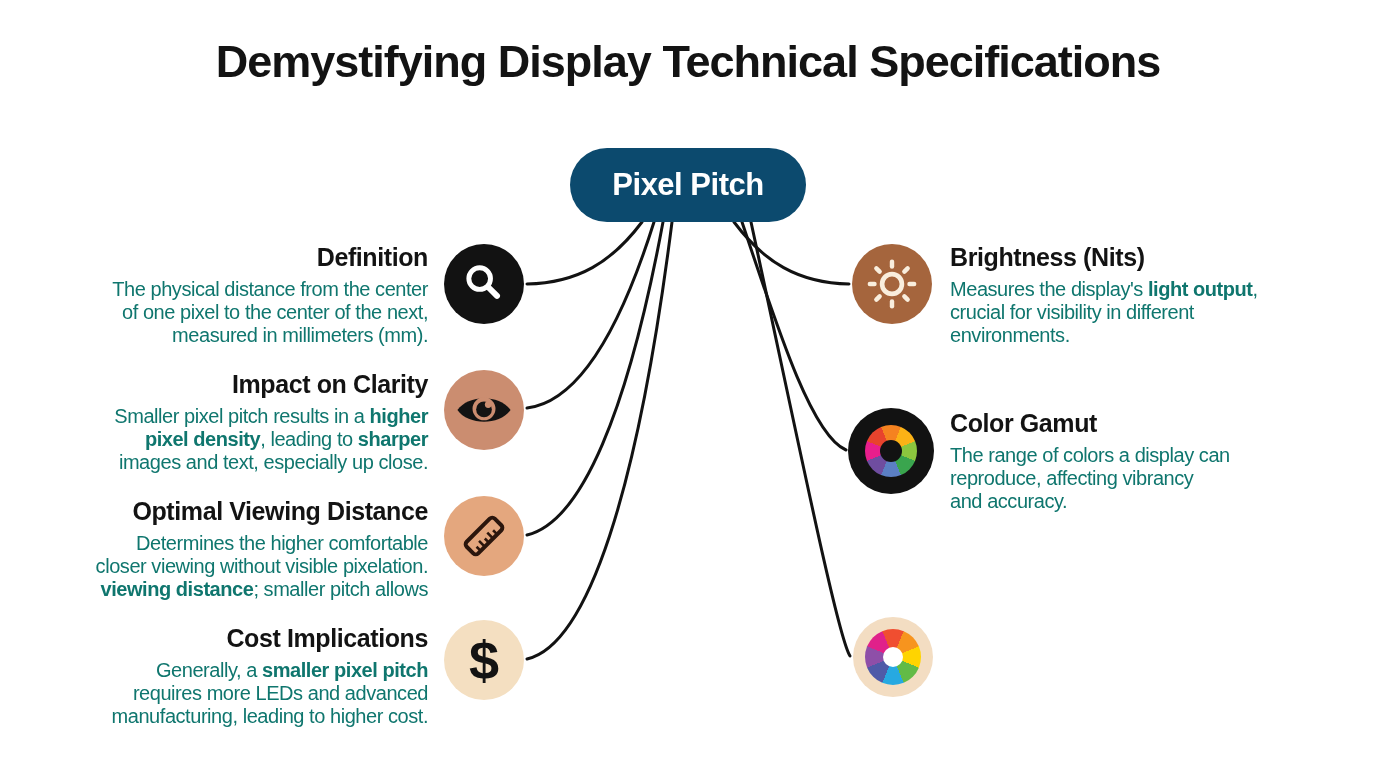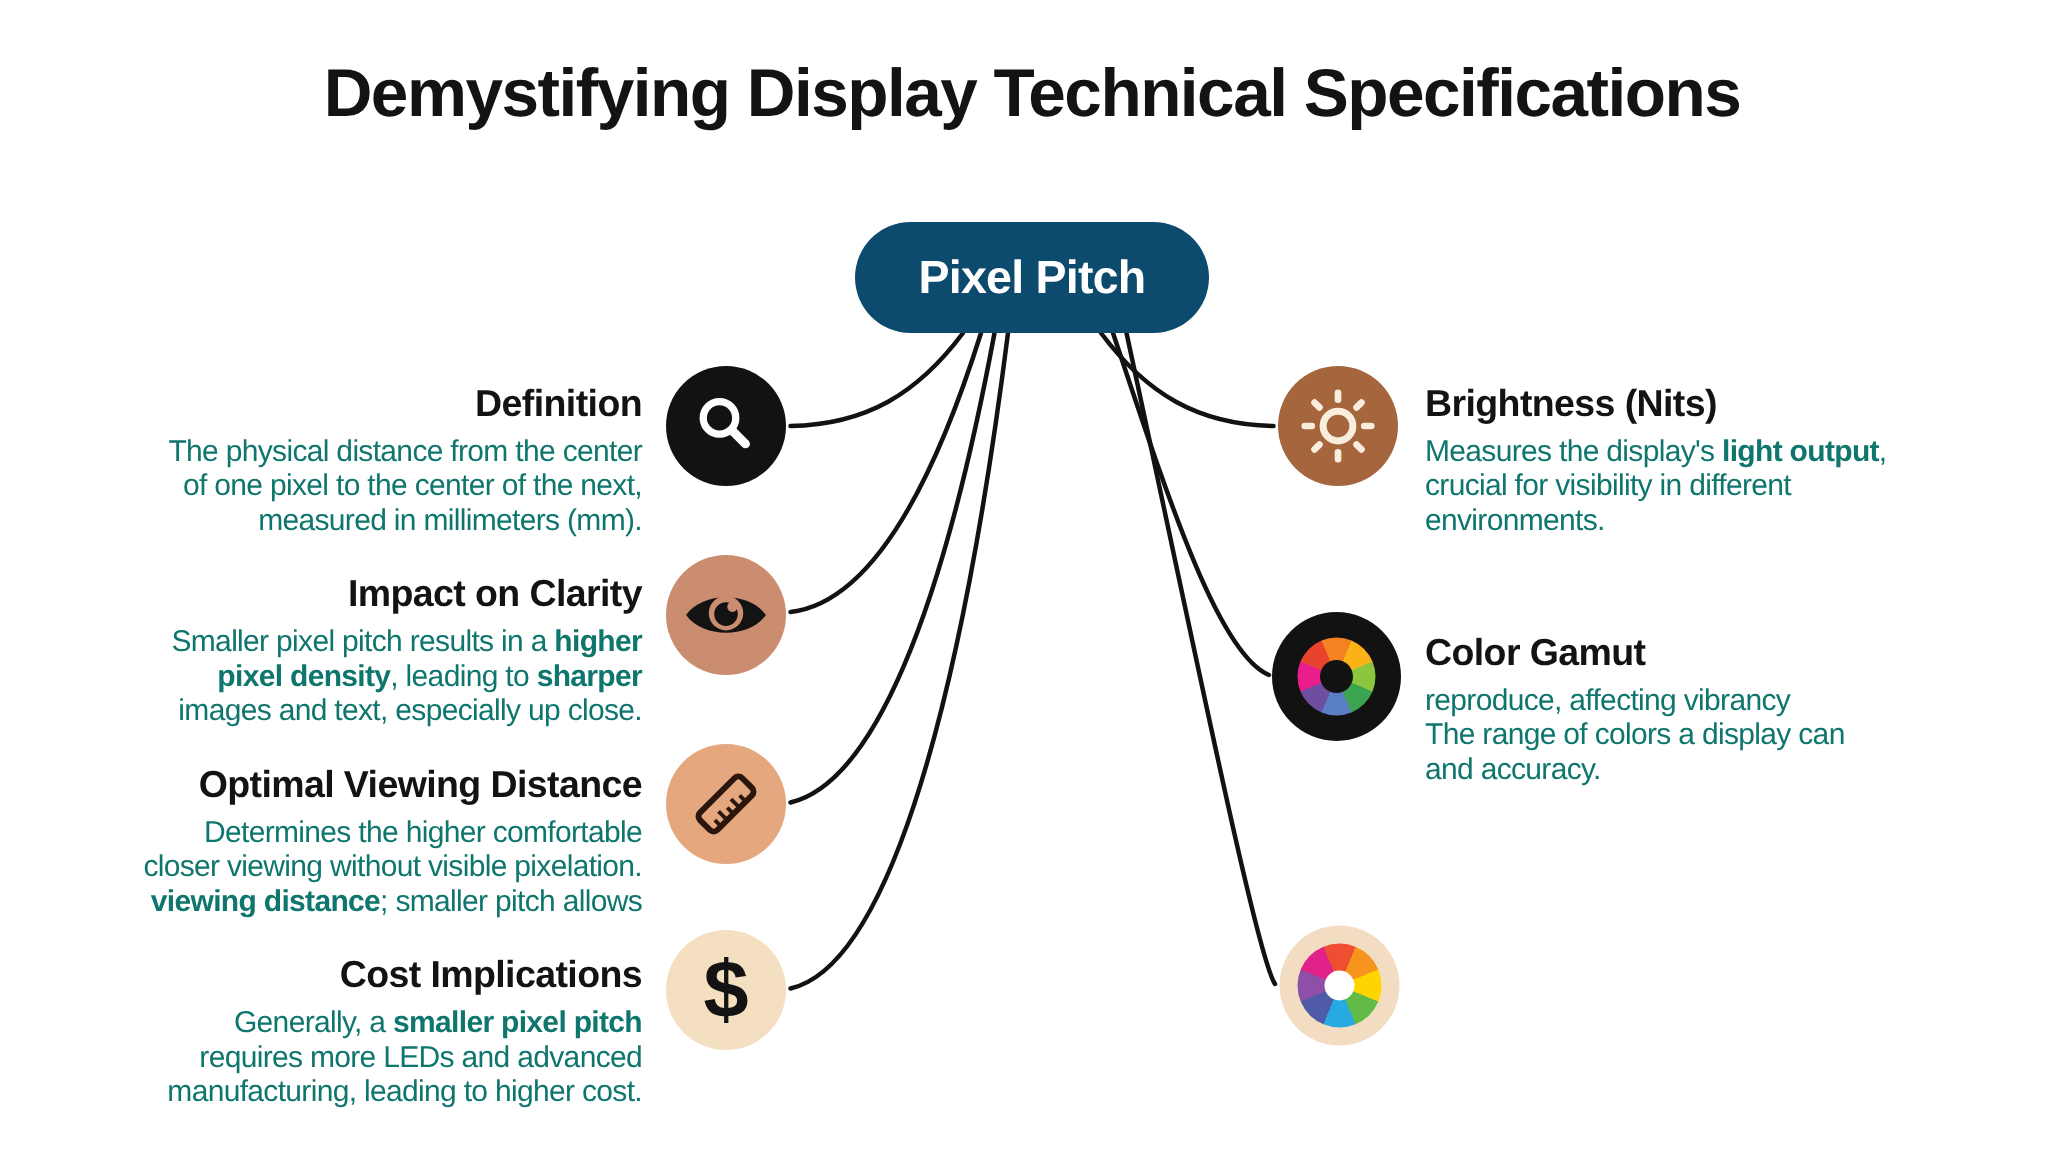--- a/index.html
+++ b/index.html
@@ -18,21 +18,21 @@
     position:absolute;left:570px;top:148px;width:236px;height:74px;
     border-radius:38px;display:flex;align-items:center;justify-content:center;z-index:2;
   }
   .pill span{color:#ffffff;font-size:31px;font-weight:700;letter-spacing:-0.5px;}
   .icon{
     position:absolute;border-radius:50%;z-index:2;
     display:flex;align-items:center;justify-content:center;
   }
   .sec{position:absolute;z-index:2;}
   .sec h2{
-    margin:12px 0 7px 0;font-size:25px;font-weight:700;color:#131313;
+    margin:0 0 7px 0;font-size:25px;font-weight:700;color:#131313;
     letter-spacing:-0.4px;line-height:28px;
   }
   .sec .line{
     font-size:20px;line-height:23px;color:#0f766e;letter-spacing:-0.45px;
   }
   .b{font-weight:700;}
   .left-sec{text-align:right;width:360px;left:68px;}
   .right-sec{text-align:left;width:370px;left:950px;}
   .wheel{
     border-radius:50%;position:relative;
@@ -106,22 +106,22 @@
     <div>
       <div class="line"><span>Measures the display's </span><span class="b">light output</span><span>,</span></div>
       <div class="line"><span>crucial for visibility in different</span></div>
       <div class="line"><span>environments.</span></div>
     </div>
   </div>
 
   <div class="sec right-sec" style="top:409px;">
     <h2>Color Gamut</h2>
     <div>
+      <div class="line"><span>The range of colors a display can</span></div>
       <div class="line"><span>reproduce, affecting vibrancy</span></div>
-      <div class="line"><span>The range of colors a display can</span></div>
       <div class="line"><span>and accuracy.</span></div>
     </div>
   </div>
 
   <div class="icon" style="left: 444px; top: 244px; width: 80px; height: 80px; background: rgb(18, 18, 18);">
     <svg width="52" height="52" viewBox="0 0 48 48">
       <circle cx="20" cy="19" r="10" fill="none" stroke-width="4.5" stroke="#ffffff"></circle>
       <line x1="28" y1="27" x2="36" y2="35" stroke-width="5.5" stroke-linecap="round" stroke="#ffffff"></line>
     </svg>
   </div>

